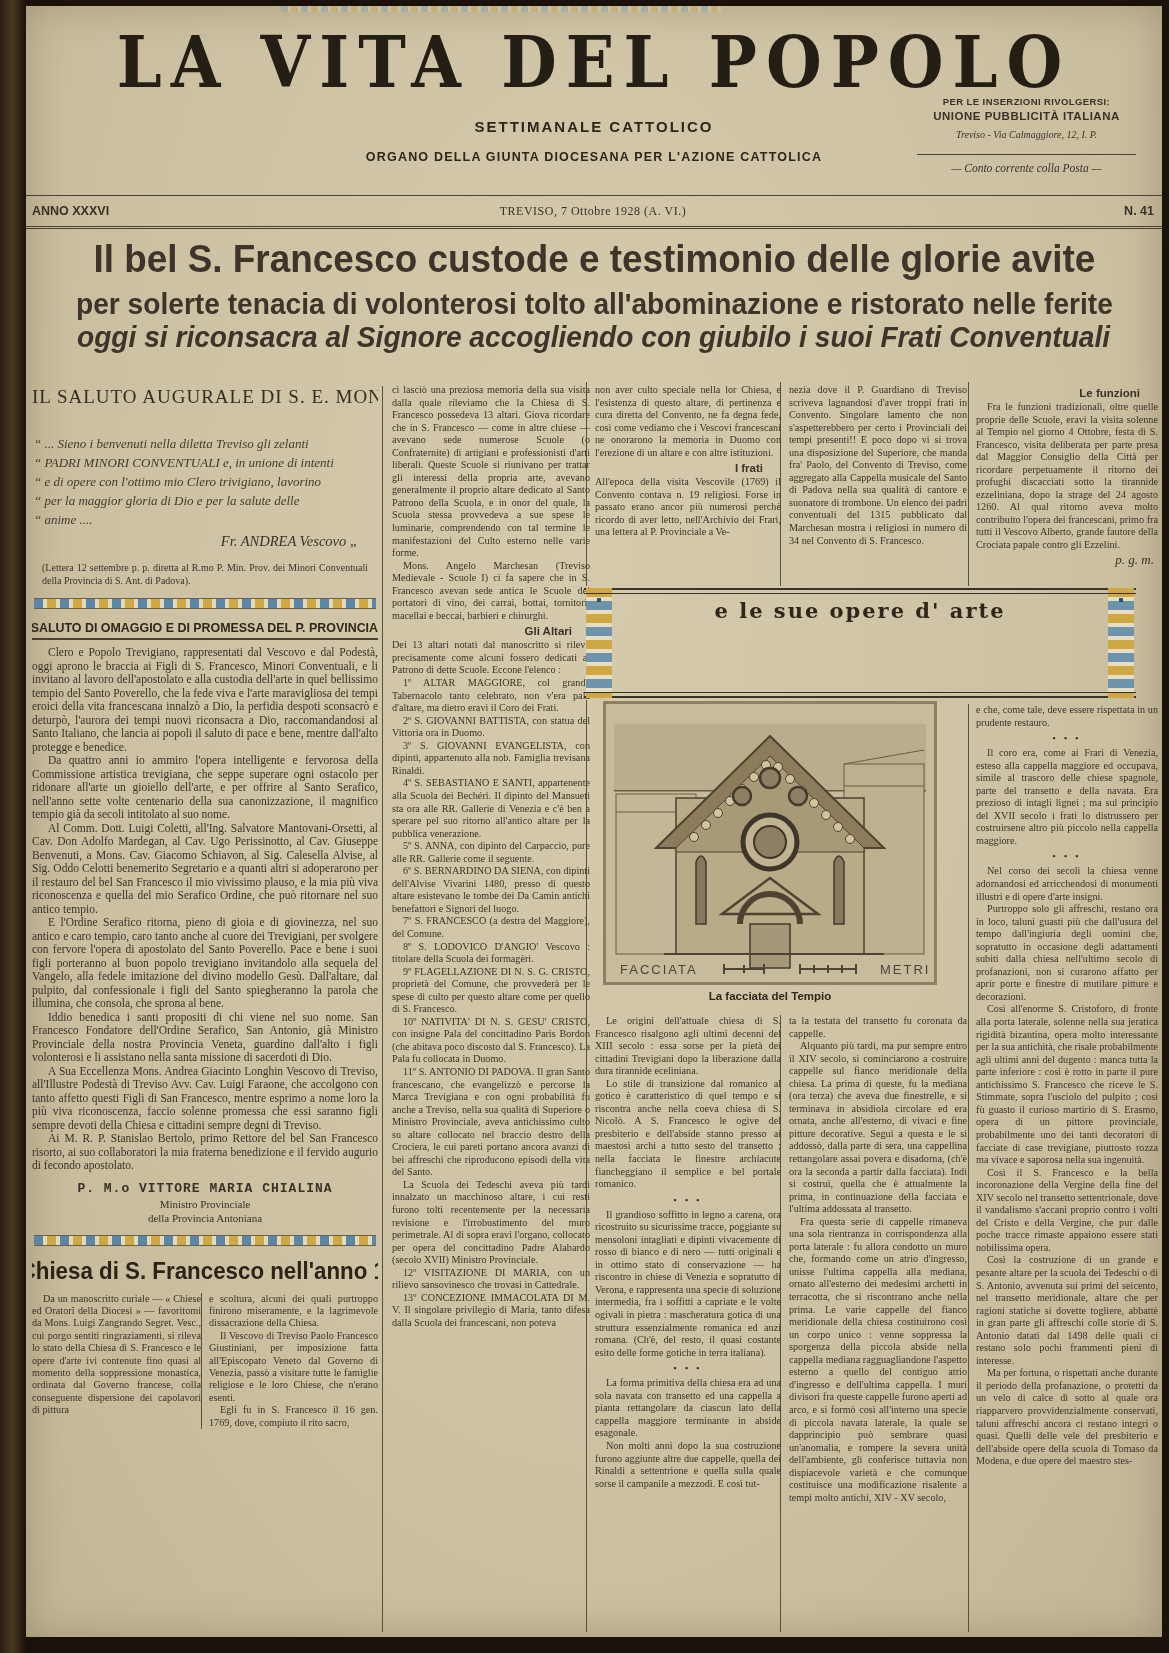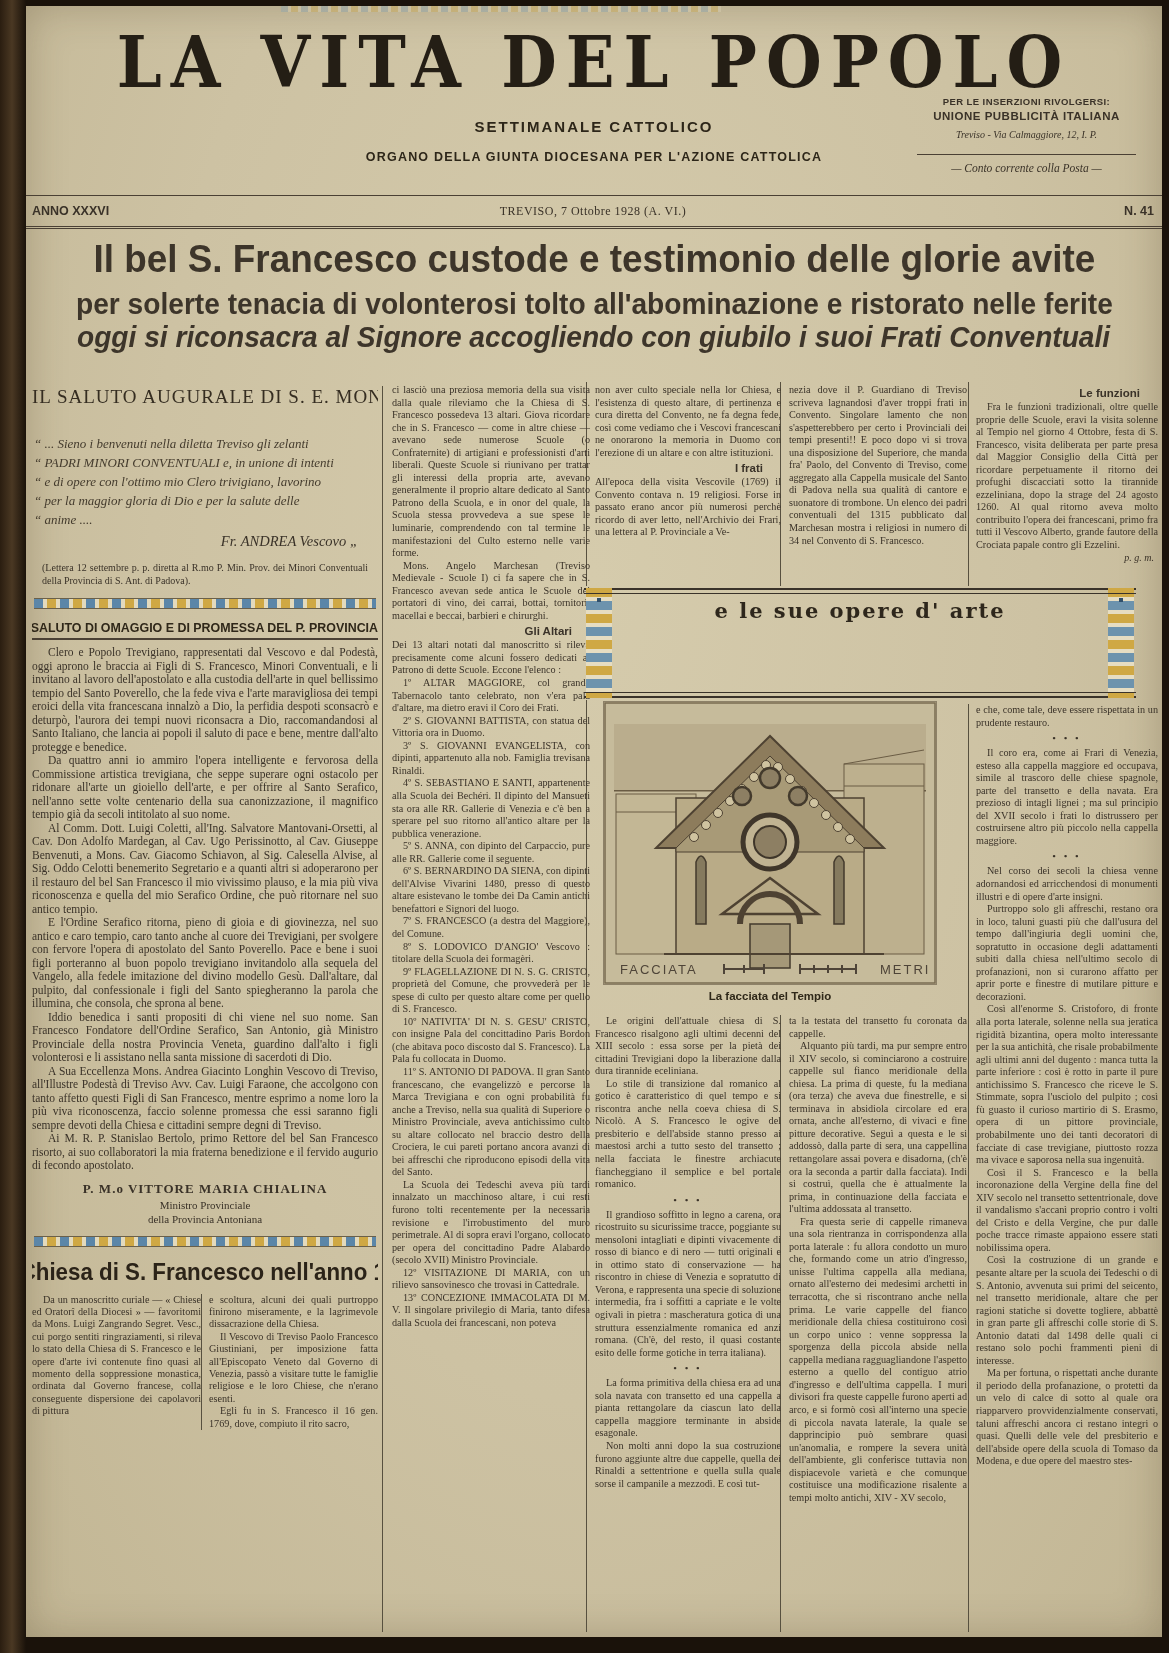--- a/index.html
+++ b/index.html
@@ -34,34 +34,34 @@
   .hl2{margin-top:7px;}.hl2 span{font-size:29px;}
   .hl3{font-style:italic;}.hl3 span{font-size:29px;}
   
   .columns{position:absolute;left:2px;top:376px;width:1132px;height:1255px;}
   .vrule{position:absolute;width:1px;background:#57503f;}
   .col{position:absolute;overflow:hidden;}
   .body-col p{margin:0;text-align:justify;font-size:10.2px;line-height:12.55px;text-indent:11px;}
   .cont p:first-child{text-indent:0;}
   .subhead-r{font-weight:700;font-size:11.5px;text-align:right;padding-right:18px;margin:3px 0 2px 0;font-family:"Liberation Sans",sans-serif;}
   .sep{text-align:center;font-weight:700;font-size:9px;letter-spacing:3px;margin:4px 0;color:#3a3228;}
-  .sig-right-i{font-style:italic;text-align:right;font-size:10px;padding-right:4px;}
+  .sig-right-i{font-style:italic;text-align:right;font-size:13px;padding-right:4px;}
   
   .c1{left:4px;top:0;width:346px;height:1255px;}
   .c1 .saluto-title{font-family:"Liberation Serif",serif;font-size:19px;letter-spacing:1px;text-align:center;color:#352d21;margin-top:4px;white-space:nowrap;}
   .quote{margin:26px 2px 2px 2px;}
   .quote div{font-style:italic;font-size:13px;line-height:19px;color:#44; color:#443b2d;}
   .quote-attrib{font-style:italic;font-size:14.5px;text-align:right;padding-right:20px;margin-top:4px;}
   .letter-note{font-size:10px;line-height:12.5px;text-align:justify;margin:12px 10px 0 10px;}
   .divider{height:9px;margin:11px 2px;background:repeating-linear-gradient(90deg,#5b86a8 0 9px,#e3dabd 9px 13px,#cfa844 13px 22px,#e3dabd 22px 26px);border-top:1px solid #6a604a;border-bottom:1px solid #6a604a;}
   .omaggio-title{display:flex;justify-content:center;margin:2px 0 6px 0;}
   .omaggio-title span{white-space:nowrap;font-family:"Liberation Sans",sans-serif;font-weight:700;font-size:13.5px;transform:scaleX(.92);color:#2f2719;border-bottom:2px solid #4a4034;padding-bottom:3px;}
   .c1-body p{margin:0;text-align:justify;font-size:11.5px;line-height:13.5px;text-indent:16px;}
   .c1-sig{text-align:center;margin-top:8px;}
-  .c1-sig .s1{font-family:Liberation Serif, serif;font-weight:700;font-size:13px;letter-spacing:1px;}
+  .c1-sig .s1{font-family:Liberation Mono, monospace;font-weight:700;font-size:13px;letter-spacing:1px;}
   .c1-sig .s2,.c1-sig .s3{font-size:11px;margin-top:2px;}
   .t1769{display:flex;justify-content:center;margin:4px 0 8px 0;}
   .t1769 span{white-space:nowrap;font-family:"Liberation Sans",sans-serif;font-weight:700;font-size:24px;transform:scaleX(.93);color:#2b2318;}
   .subcols{display:flex;}
   .subcols .sc{width:50%;}
   .subcols .sc.right{border-left:1px solid #57503f;padding-left:7px;}
   .subcols p{font-size:10.2px;line-height:12.4px;}
   
   .c2{left:360px;top:2px;width:198px;height:1250px;padding:0 4px;}
   .c3t{left:564px;top:2px;width:186px;height:202px;padding:0 3px;}

